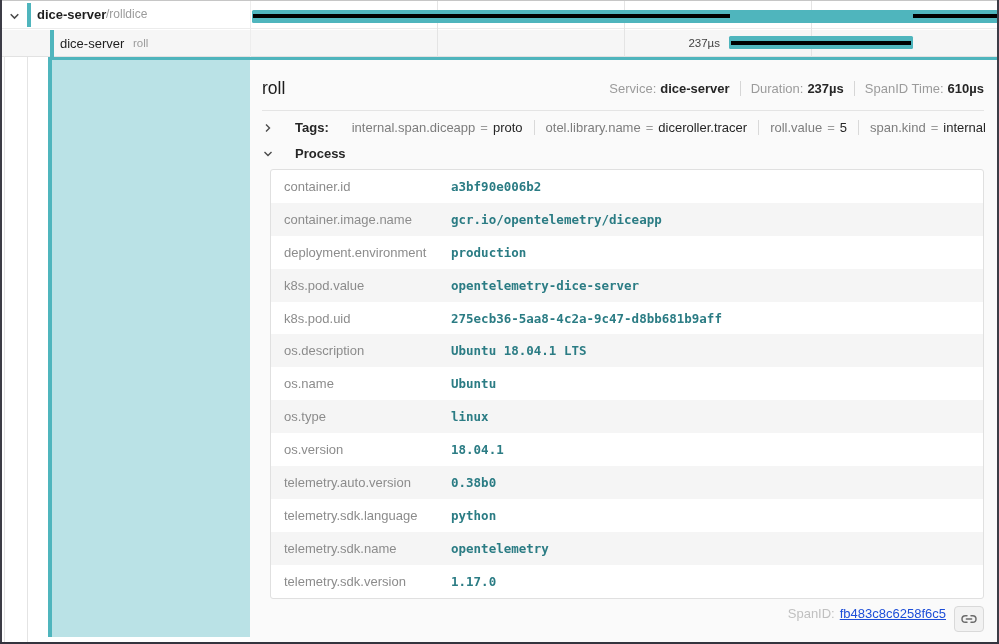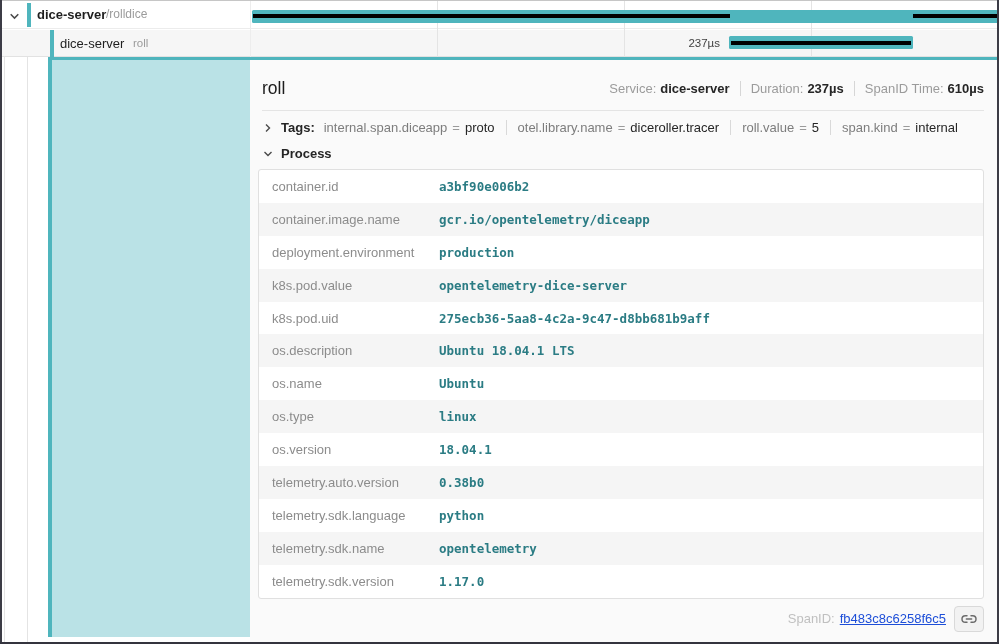--- a/index.html
+++ b/index.html
@@ -55,39 +55,39 @@
   .panel{position:absolute;left:250px;top:57px;width:747px;height:585px;
     background:#fafafa;border-top:3px solid var(--teal);overflow:hidden;}
   .detail-header{display:flex;justify-content:space-between;align-items:center;padding:16px 13px 8px 12px;}
   .detail-title{margin:0;font-size:17.5px;font-weight:500;color:#1c1c1c;line-height:24px;}
   .overview{display:flex;align-items:center;font-size:13px;white-space:nowrap;}
   .ov-label{color:#9b9b9b;margin-right:4px;}
   .ov-value{color:#262626;font-weight:bold;}
   .v-sep{width:1px;height:15px;background:#d6d6d6;margin:0 10px;}
   .h-divider{height:1px;background:#e4e4e4;margin:2px 13px 0 12px;}
 
-  .accordion{display:flex;align-items:center;font-size:13px;color:#262626;cursor:pointer;}
+  .accordion{display:flex;align-items:center;font-size:13px;color:#262626;cursor:pointer;gap:14px;}
   .tags-line{padding:9px 13px 3px 12px;}
   .proc-line{padding:8px 13px 6px 12px;}
   .acc-chev{margin-right:7px;flex:none;display:flex;}
   .acc-label{font-weight:bold;margin-right:9px;}
   .tag-list{display:flex;align-items:center;white-space:nowrap;}
   .tag{display:flex;align-items:center;}
   .tag-key{color:#7d7d7d;}
   .tag-eq{color:#9b9b9b;margin:0 5px;}
   .tag-val{color:#262626;}
   .tag-sep{width:1px;height:15px;background:#d9d9d9;margin:0 11px;}
 
-  .kv-table{margin:2px 13px 0 8px;background:#fff;border:1px solid #e0e0e0;border-radius:3px;overflow:hidden;}
+  .kv-table{margin:2px 13px 0 20px;background:#fff;border:1px solid #e0e0e0;border-radius:3px;overflow:hidden;}
   .kv-row{display:flex;align-items:center;height:32.9px;font-size:13px;}
   .kv-row:nth-child(even){background:#f5f5f5;}
   .kv-key{flex:0 0 180px;padding-left:13px;color:#8c8c8c;}
   .kv-val{font-family:"DejaVu Sans Mono",monospace;font-size:12.5px;font-weight:bold;color:var(--valTeal);}
 
-  .panel-footer{display:flex;align-items:center;justify-content:flex-end;margin:7px 13px 0 12px;font-size:13px;}
+  .panel-footer{display:flex;justify-content:flex-end;margin:7px 13px 0 12px;font-size:13px;}
   .spanid-label{color:#c0c0c0;margin-right:5px;}
   .spanid-value{color:#1d4ed8;text-decoration:underline;}
   .link-btn{margin-left:8px;width:30px;height:26px;border:1px solid #d9d9d9;border-radius:4px;
     background:#f2f2f2;display:flex;align-items:center;justify-content:center;cursor:pointer;padding:0;}
 </style>
 </head>
 <body>
 
 <div class="window" style="--teal: #4fb5bd; --tealLight: #bae2e6; --crit: #000000; --valTeal: #2b7c84;">
 

